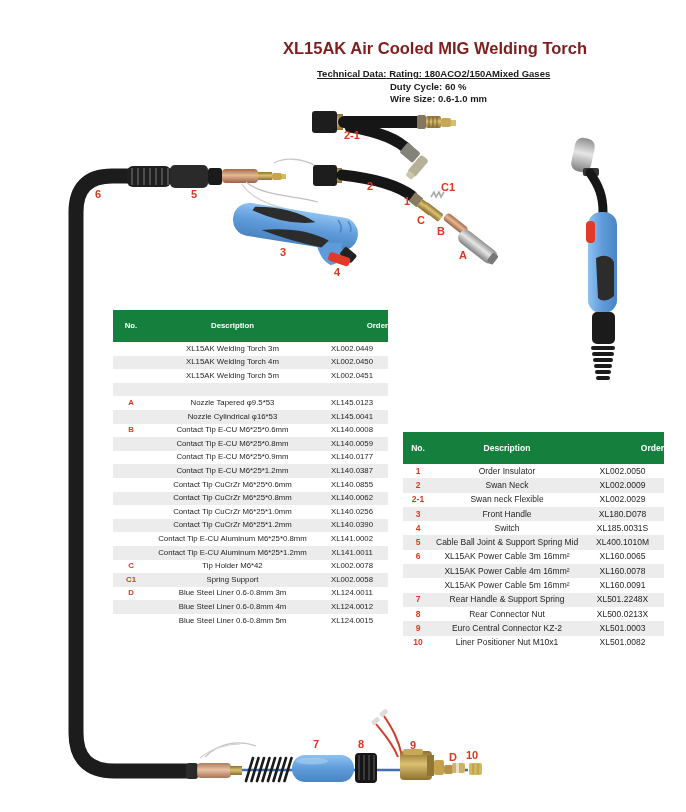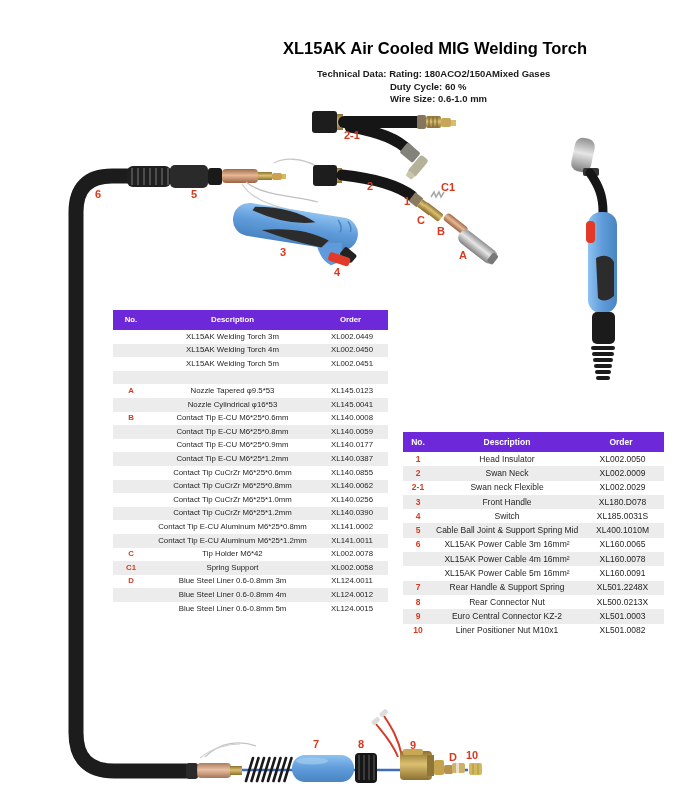--- a/index.html
+++ b/index.html
@@ -2,38 +2,38 @@
 <html><head>
 <meta charset="utf-8">
 <style>
   html,body { margin:0; padding:0; background:#ffffff; }
   .page {
     position:relative; width:686px; height:812px; background:#fff;
     font-family:"Liberation Sans", sans-serif; overflow:hidden;
   }
   .title {
     position:absolute; left:283px; top:39px;
-    font-size:16.5px; font-weight:bold; color:#000000; white-space:nowrap;
+    font-size:16.5px; font-weight:bold; color:#7f1d1d; white-space:nowrap;
   }
   .tech { position:absolute; left:317px; top:68px; font-size:9.5px; font-weight:bold; color:#1a1a1a; line-height:12.5px; }
-  .tech .row1 { white-space:nowrap; }
+  .tech .row1 { white-space:nowrap;text-decoration:underline; }
   .tech .indent { padding-left:73px; white-space:nowrap; }
   svg.diagram { position:absolute; left:0; top:0; }
   .plabel {
     position:absolute; font-size:11px; font-weight:bold; color:#d8391f; white-space:nowrap;
   }
   table { position:absolute; border-collapse:collapse; table-layout:fixed; }
   th, td { padding:0; line-height:1.05; white-space:nowrap; overflow:hidden; }
-  thead th { background:#6d28d9; color:#ffffff; font-weight:bold; height:20px; }
+  thead th { background:#15803d; color:#ffffff; font-weight:bold; height:32px; }
   tbody tr:nth-child(even) { background:#ececec; }
   tbody td { color:#1f1f1f; }
   tbody td:first-child { color:#d8391f; font-weight:bold; text-align:center; }
   th:first-child { text-align:center; }
   th.desc, td.desc { text-align:center; padding-left:3px; }
-  th.order { text-align:center; }
+  th.order { text-align:right; }
   td.order { text-align:center; padding-left:3px; }
   #left-table  { left:113px; top:310px; width:272px; font-size:7.8px; }
   #left-table  td { height:13.6px; }
   #left-table  .no { width:36px; }
   #left-table  .desc { width:161px; }
   #left-table  .order { width:75px; }
   #right-table { left:403px; top:432px; width:258px; font-size:8.5px; }
   #right-table td { height:14.3px; }
   #right-table .no { width:30px; }
   #right-table .desc { width:142px; }
@@ -396,21 +396,21 @@
     <thead>
       <tr>
         <th class="no">No.</th>
         <th class="desc">Description</th>
         <th class="order">Order</th>
       </tr>
     </thead>
     <tbody>
         <tr>
           <td class="no">1</td>
-          <td class="desc">Head Insulator</td>
+          <td class="desc">Order Insulator</td>
           <td class="order">XL002.0050</td>
         </tr>
         <tr>
           <td class="no">2</td>
           <td class="desc">Swan Neck</td>
           <td class="order">XL002.0009</td>
         </tr>
         <tr>
           <td class="no">2-1</td>
           <td class="desc">Swan neck Flexible</td>

